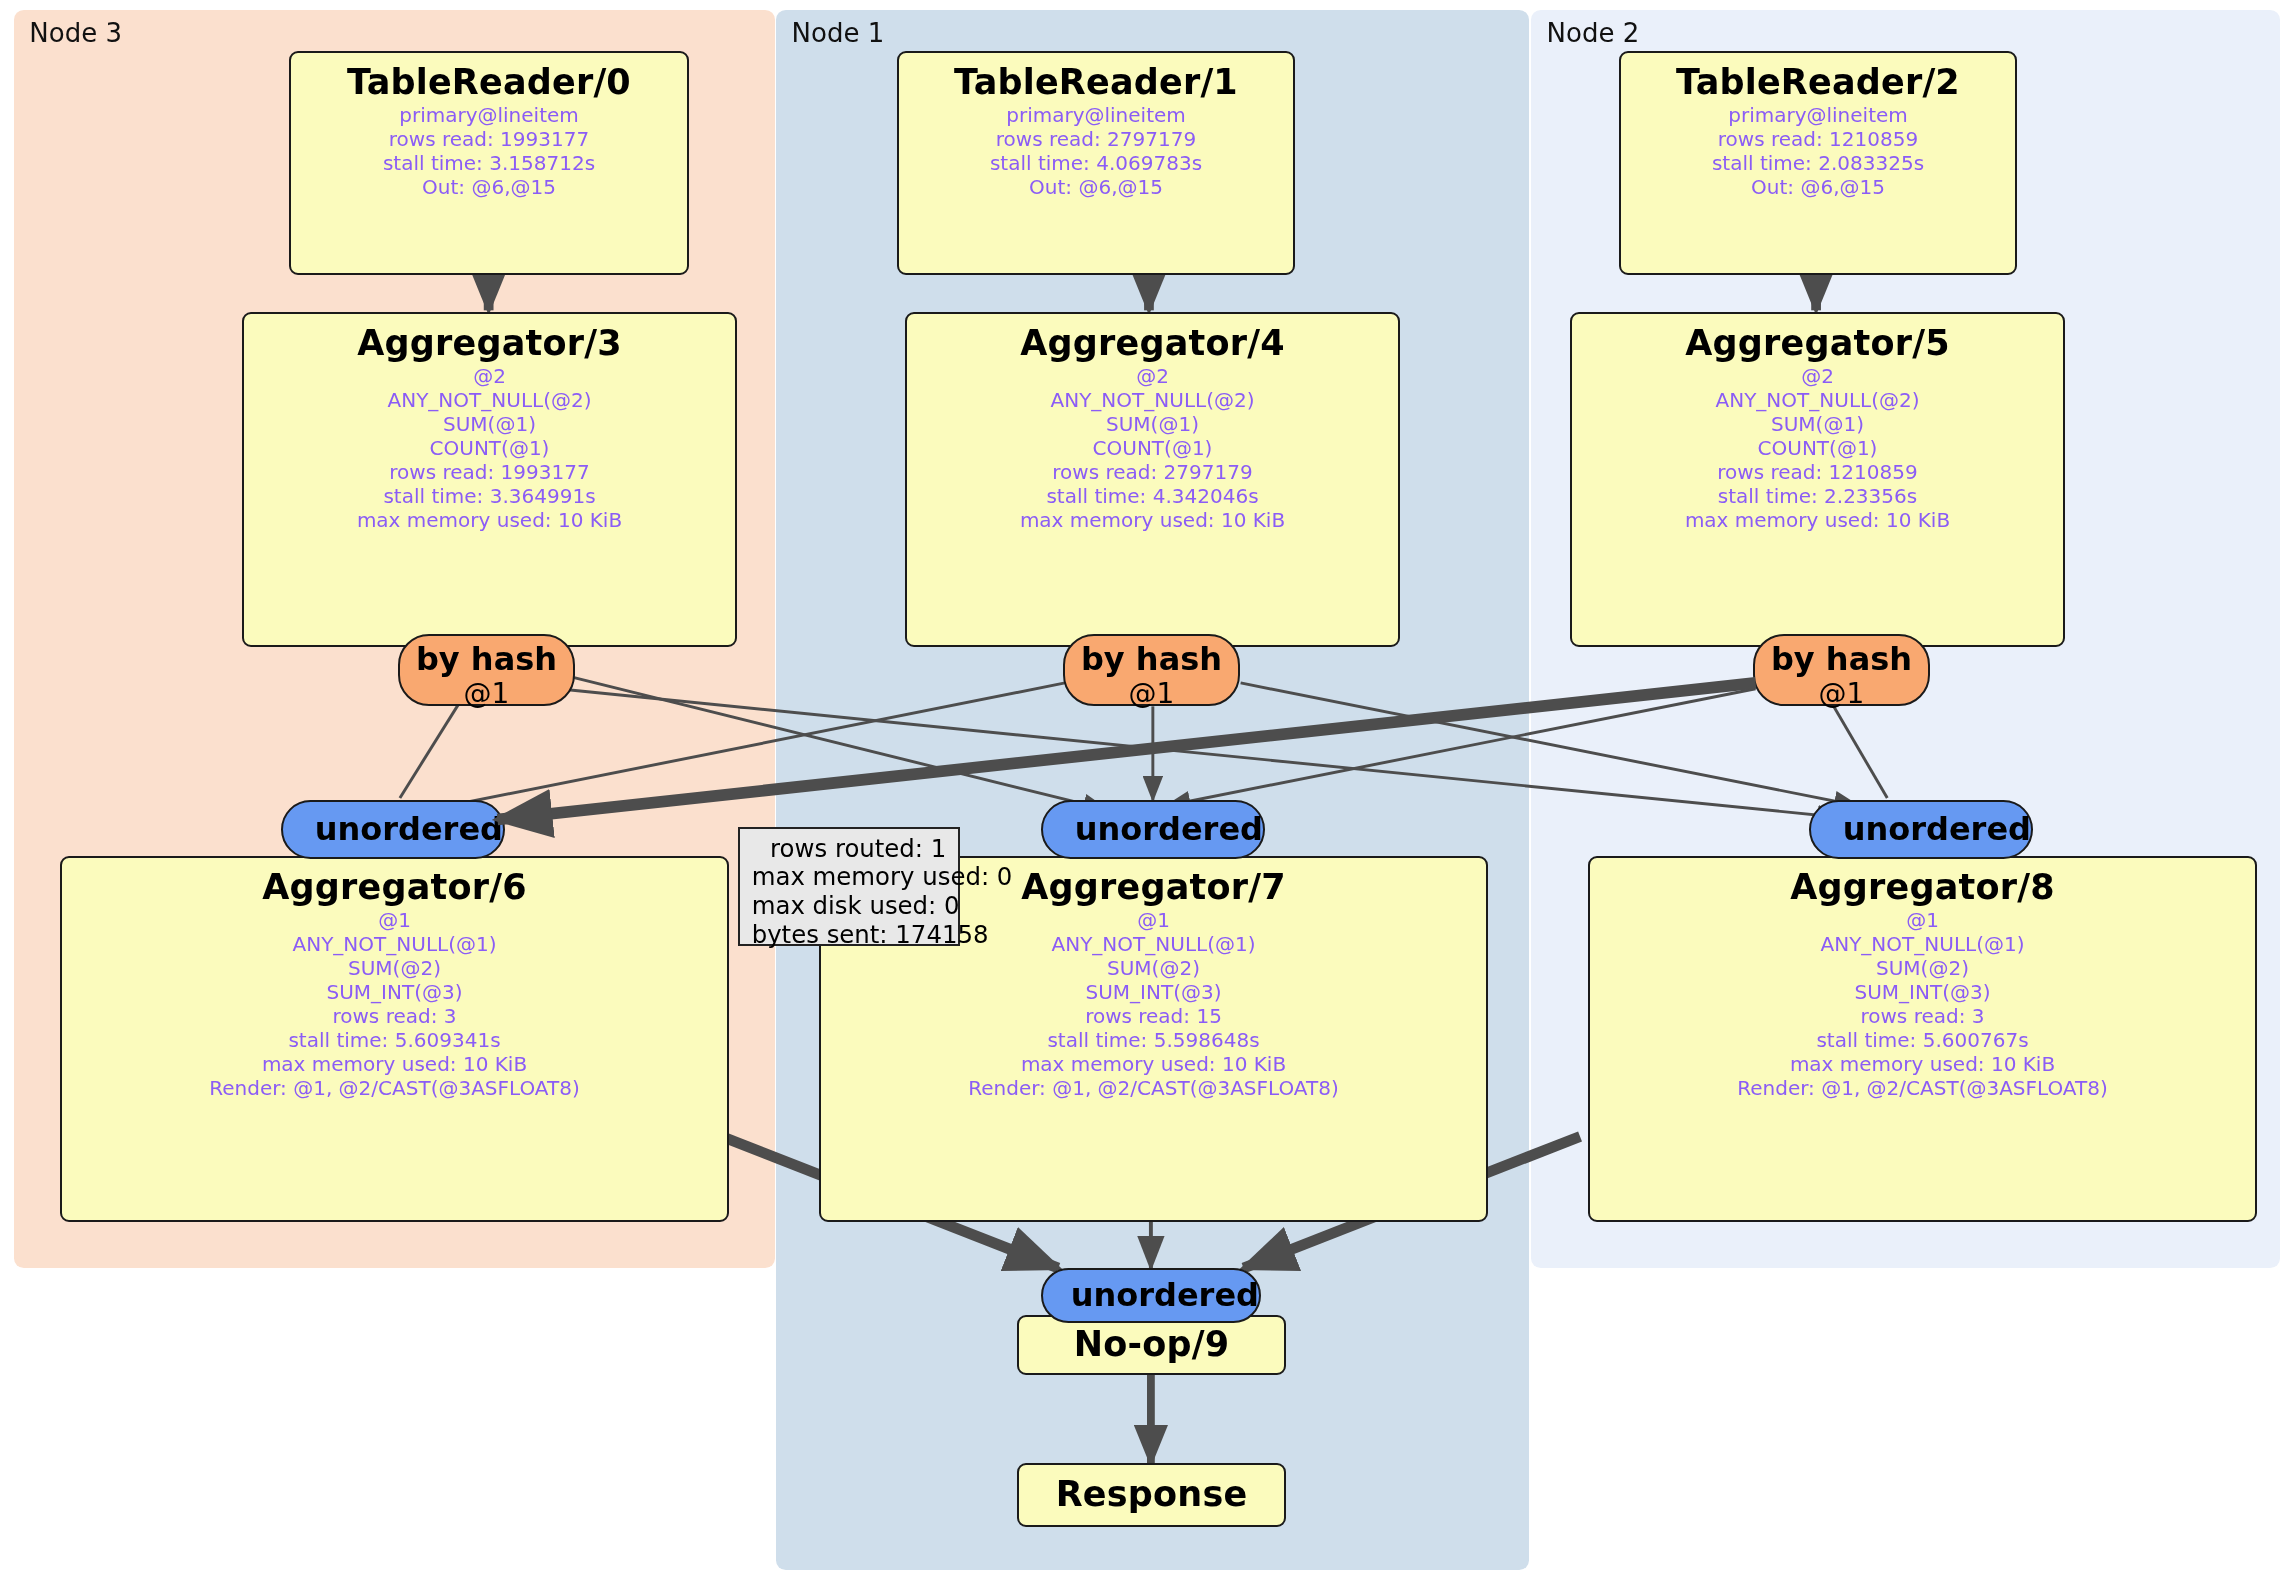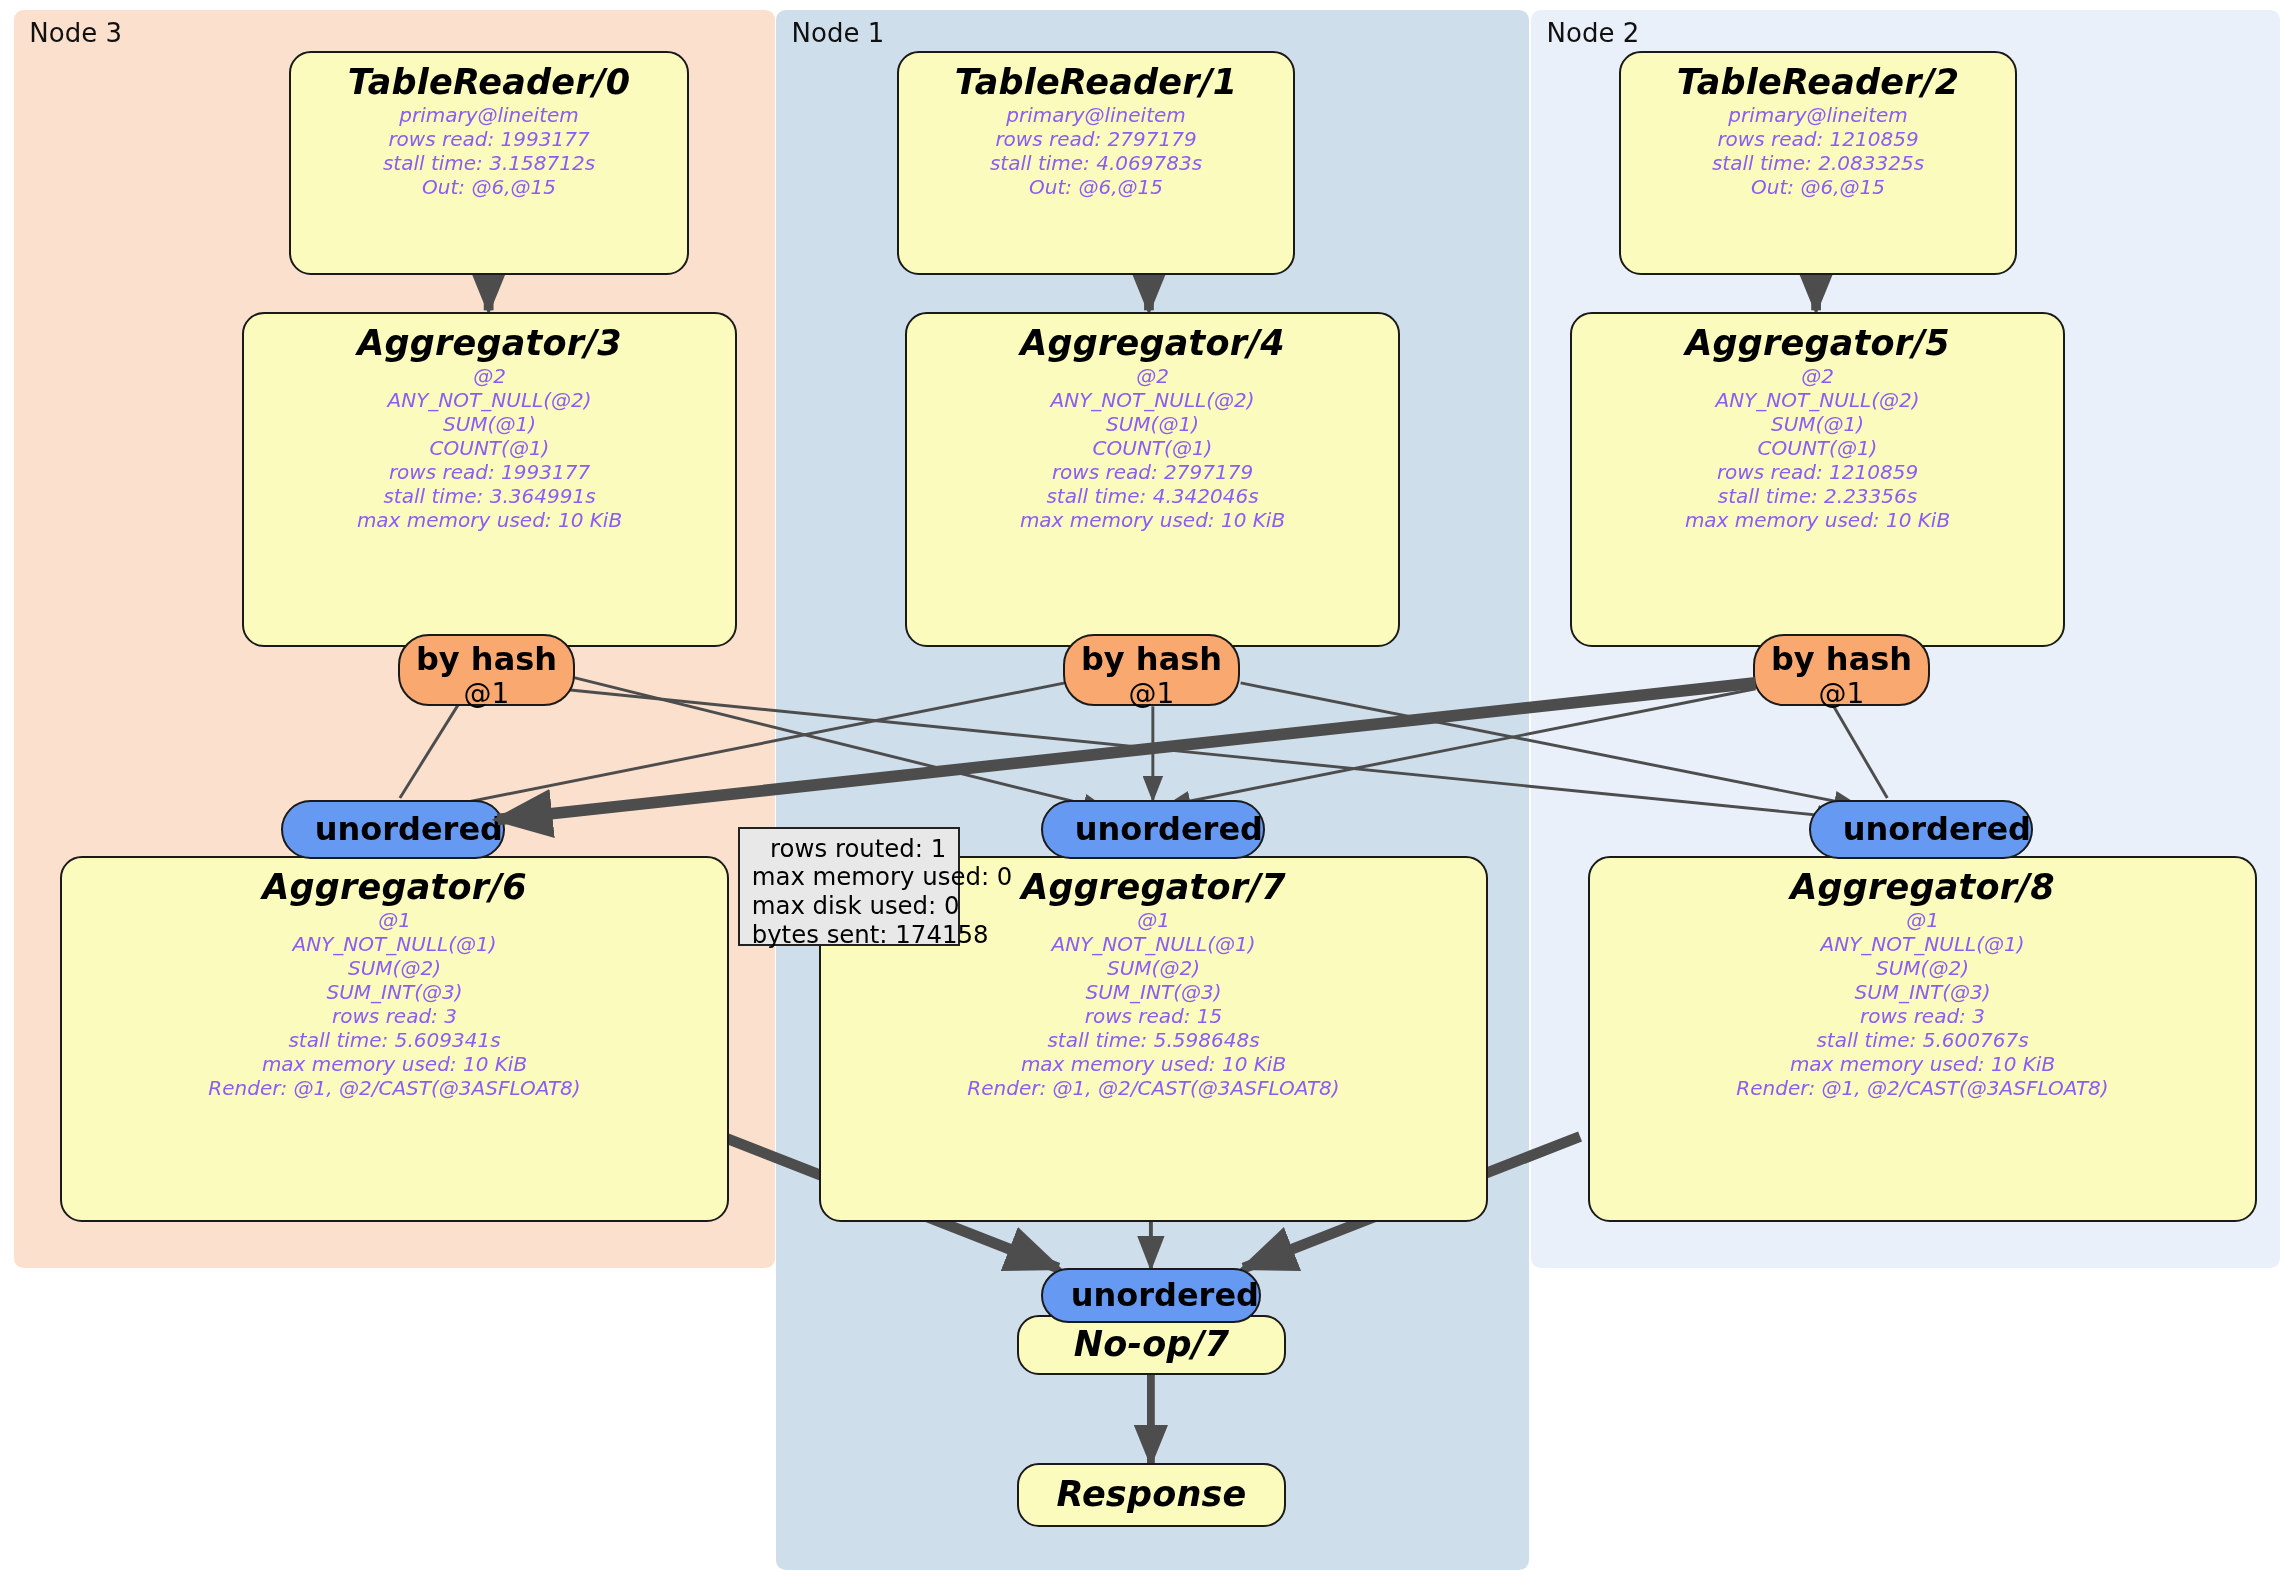--- a/index.html
+++ b/index.html
@@ -32,25 +32,24 @@
     line-height: 1;
     white-space: nowrap;
   }
 
   
   .proc {
     position: absolute;
     box-sizing: border-box;
     background: #fbfbbd;
     border: 2.9px solid #1a1a1a;
-    border-radius: 22px;
+    border-radius: 9px;
     text-align: center;
     padding-top: 7.8px;
     z-index: 6;
-    font-style: italic;
   }
   .proc .title {
     font-weight: bold;
     font-size: 35px;
     color: #000;
     line-height: 1.22;
     letter-spacing: 0.2px;
   }
   .proc .line {
     font-size: 20px;
@@ -304,21 +303,21 @@
     <div class="sline">max memory used: 0</div>
     <div class="sline">max disk used: 0</div>
     <div class="sline">bytes sent: 174158</div>
   </div>
 
   <div class="pill unord" style="left:1041px; top:1268px; width:220px; height:55px;">
     <div class="ptitle">unordered</div>
   </div>
 
   <div class="proc" style="left:1017px; top:1315px; width:269px; height:60px; padding-top:5.9px;">
-    <div class="title">No-op/7</div>
+    <div class="title">No-op/9</div>
   </div>
 
   <div class="proc" style="left:1017px; top:1463px; width:269px; height:64px; padding-top:7.8px;">
     <div class="title">Response</div>
   </div>
 
 </div>
 
 
 </body></html>

